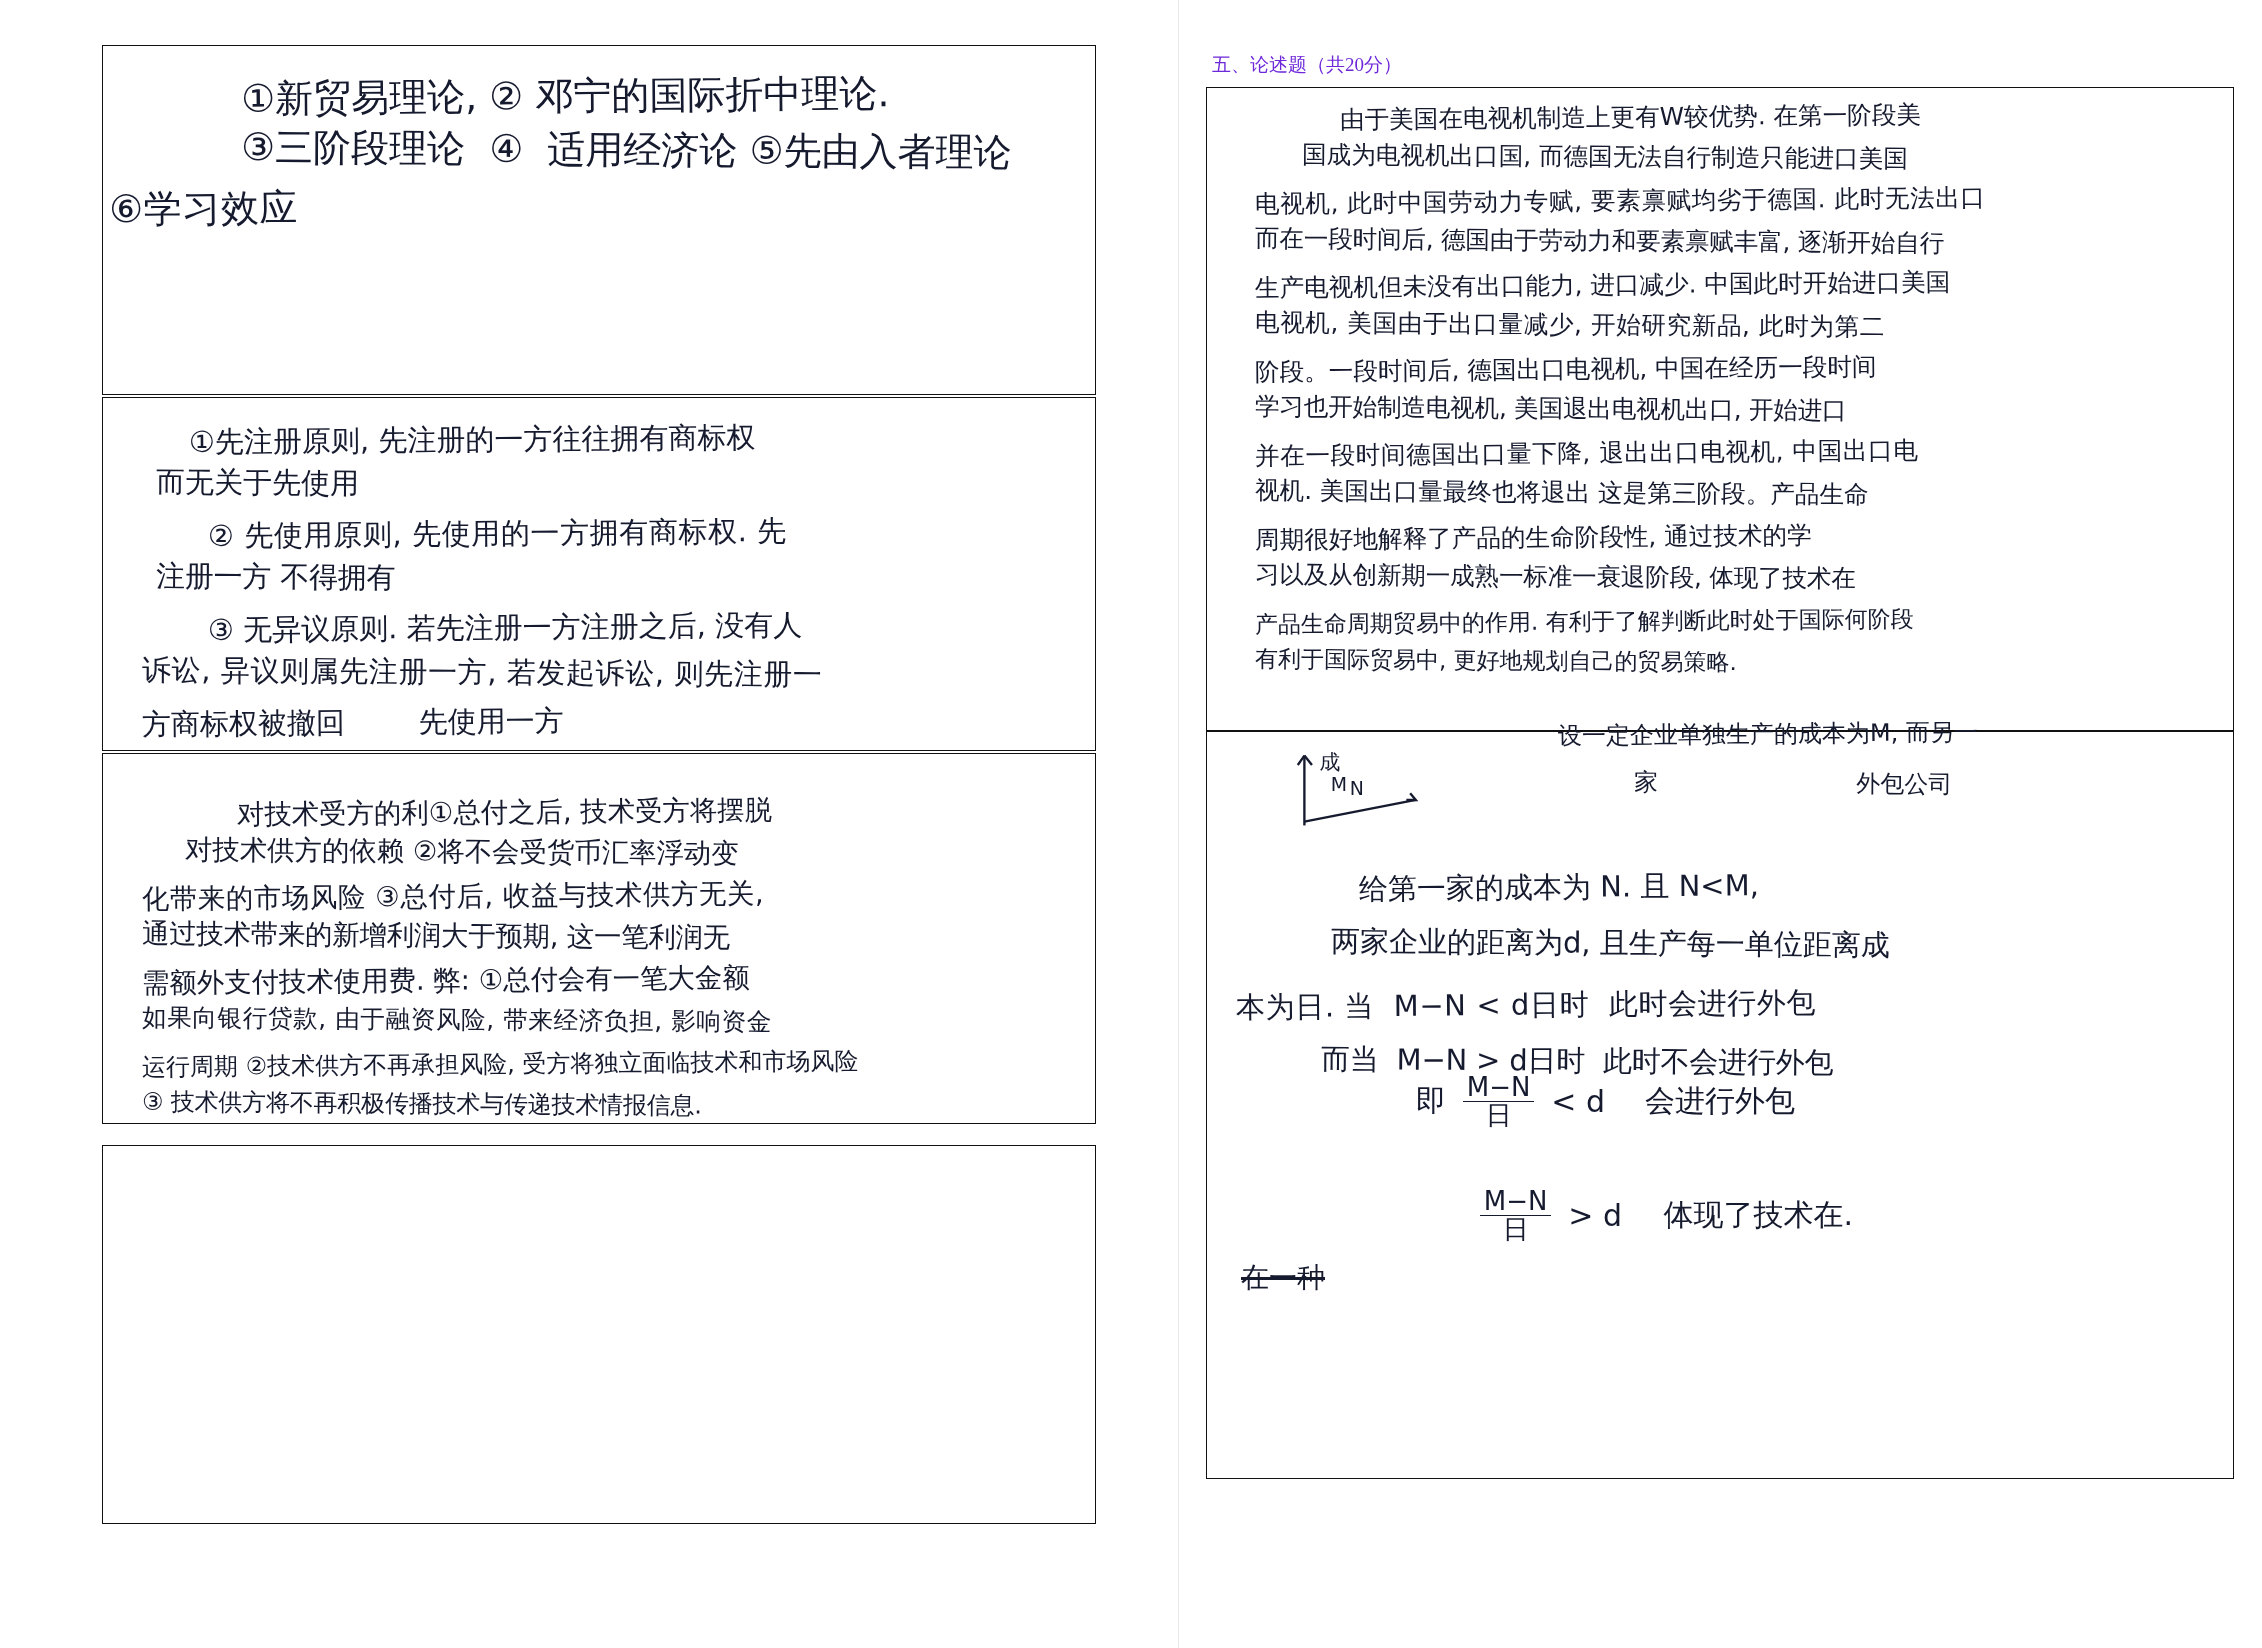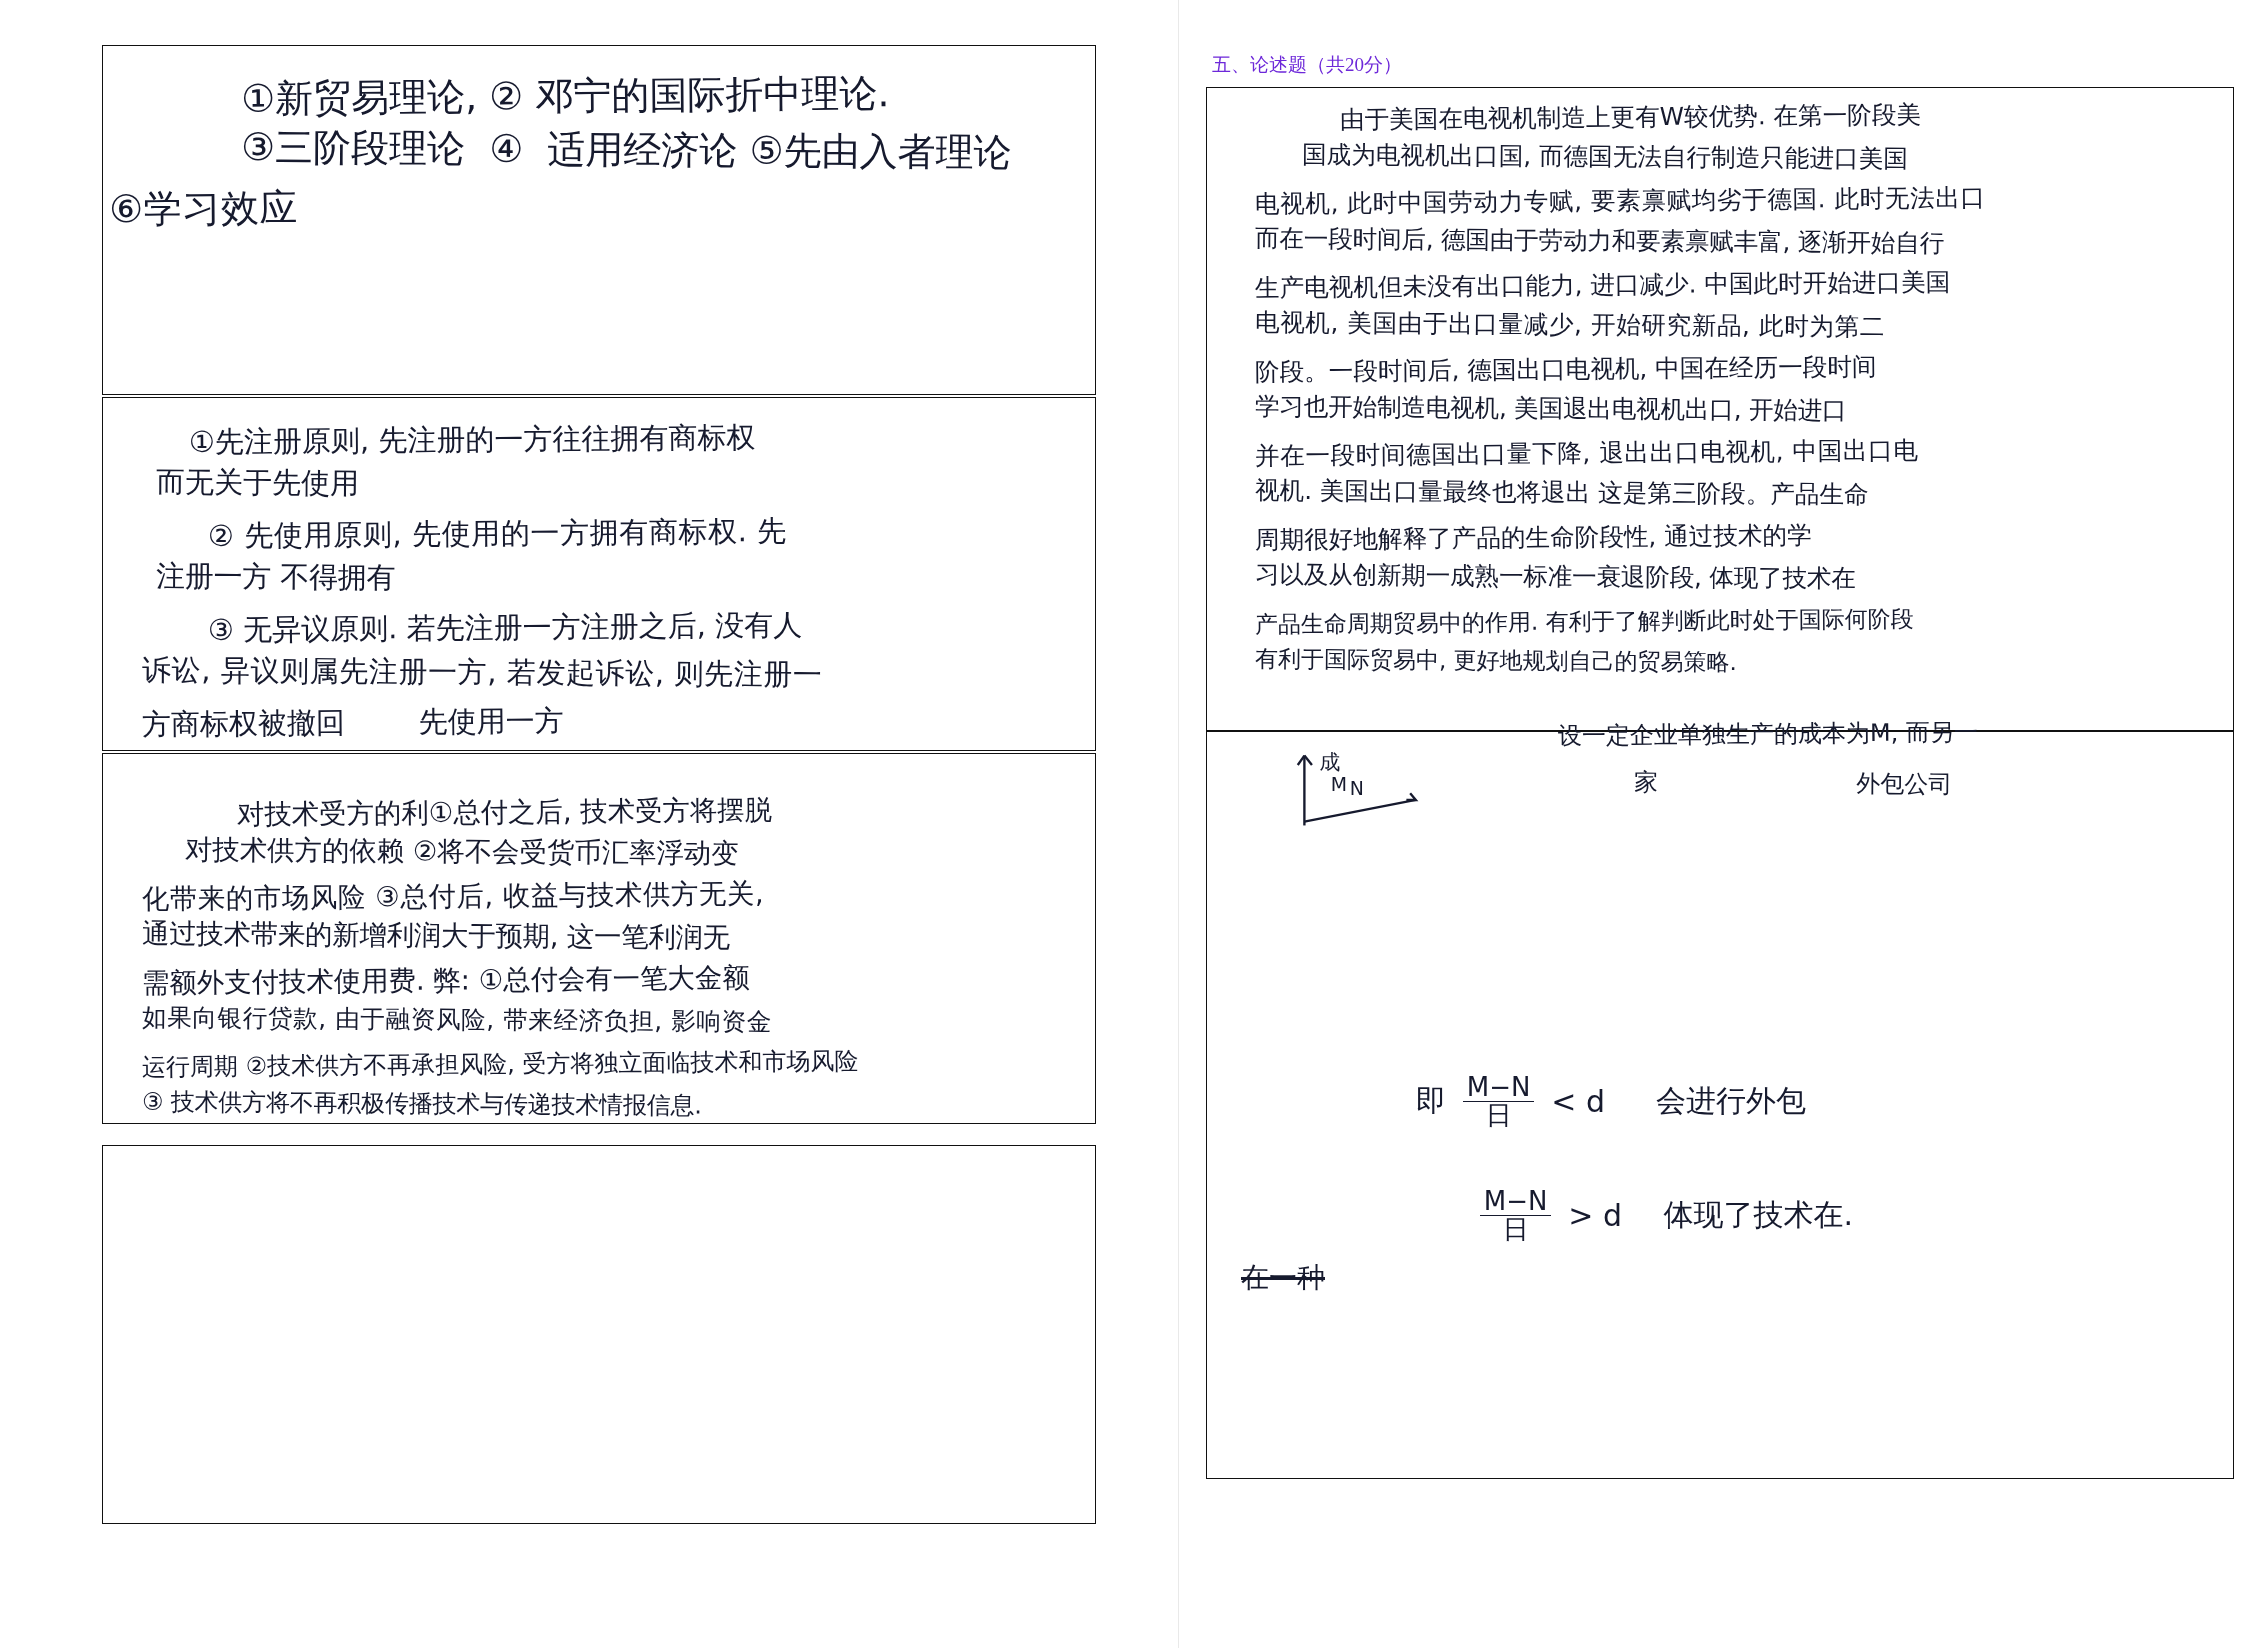--- a/index.html
+++ b/index.html
@@ -202,29 +202,35 @@
       <text x="28" y="22" font-size="22" font-family="DejaVu Sans" fill="#161a2e">成</text>
       <text x="40" y="46" font-size="20" font-family="DejaVu Sans" fill="#161a2e">M</text>
       <text x="60" y="50" font-size="20" font-family="DejaVu Sans" fill="#161a2e">N</text>
     </svg>
 
     <div class="hwblock" style="left:379px; top:708px; width:644px; font-size:24px; line-height:51px;">
       <span class="hw-line">设一定企业单独生产的成本为M, 而另一</span>
       <span class="hw-line" style="margin-left:76px;">家                          外包公司</span>
     </div>
 
+    <div class="hwblock" style="left:180px; top:856px; width:852px; font-size:29px; line-height:59px;">
+      <span class="hw-line">给第一家的成本为 N. 且 N&lt;M,</span>
+      <span class="hw-line" style="margin-left:-28px;">两家企业的距离为d, 且生产每一单位距离成</span>
+      <span class="hw-line" style="margin-left:-123px;">本为日. 当  M−N &lt; d日时  此时会进行外包</span>
+      <span class="hw-line" style="margin-left:-38px;">而当  M−N &gt; d日时  此时不会进行外包</span>
+    </div>
 
     <div style="position:absolute; left:237px; top:1074px; display:flex; align-items:center; gap:17px; font-size:30px; color:#161a2e;">
       <span>即</span>
       <span class="frac">
         <span class="num">M−N</span>
         <span class="den">日</span>
       </span>
       <span>&lt; d</span>
-      <span style="margin-left:34px;">会进行外包</span>
+      <span style="margin-left:23px;">会进行外包</span>
     </div>
 
     <div style="position:absolute; left:284px; top:1188px; display:flex; align-items:center; gap:17px; font-size:30px; color:#161a2e;">
       <span></span>
       <span class="frac">
         <span class="num">M−N</span>
         <span class="den">日</span>
       </span>
       <span>&gt; d</span>
       <span style="margin-left:24.6px;">体现了技术在.</span>

